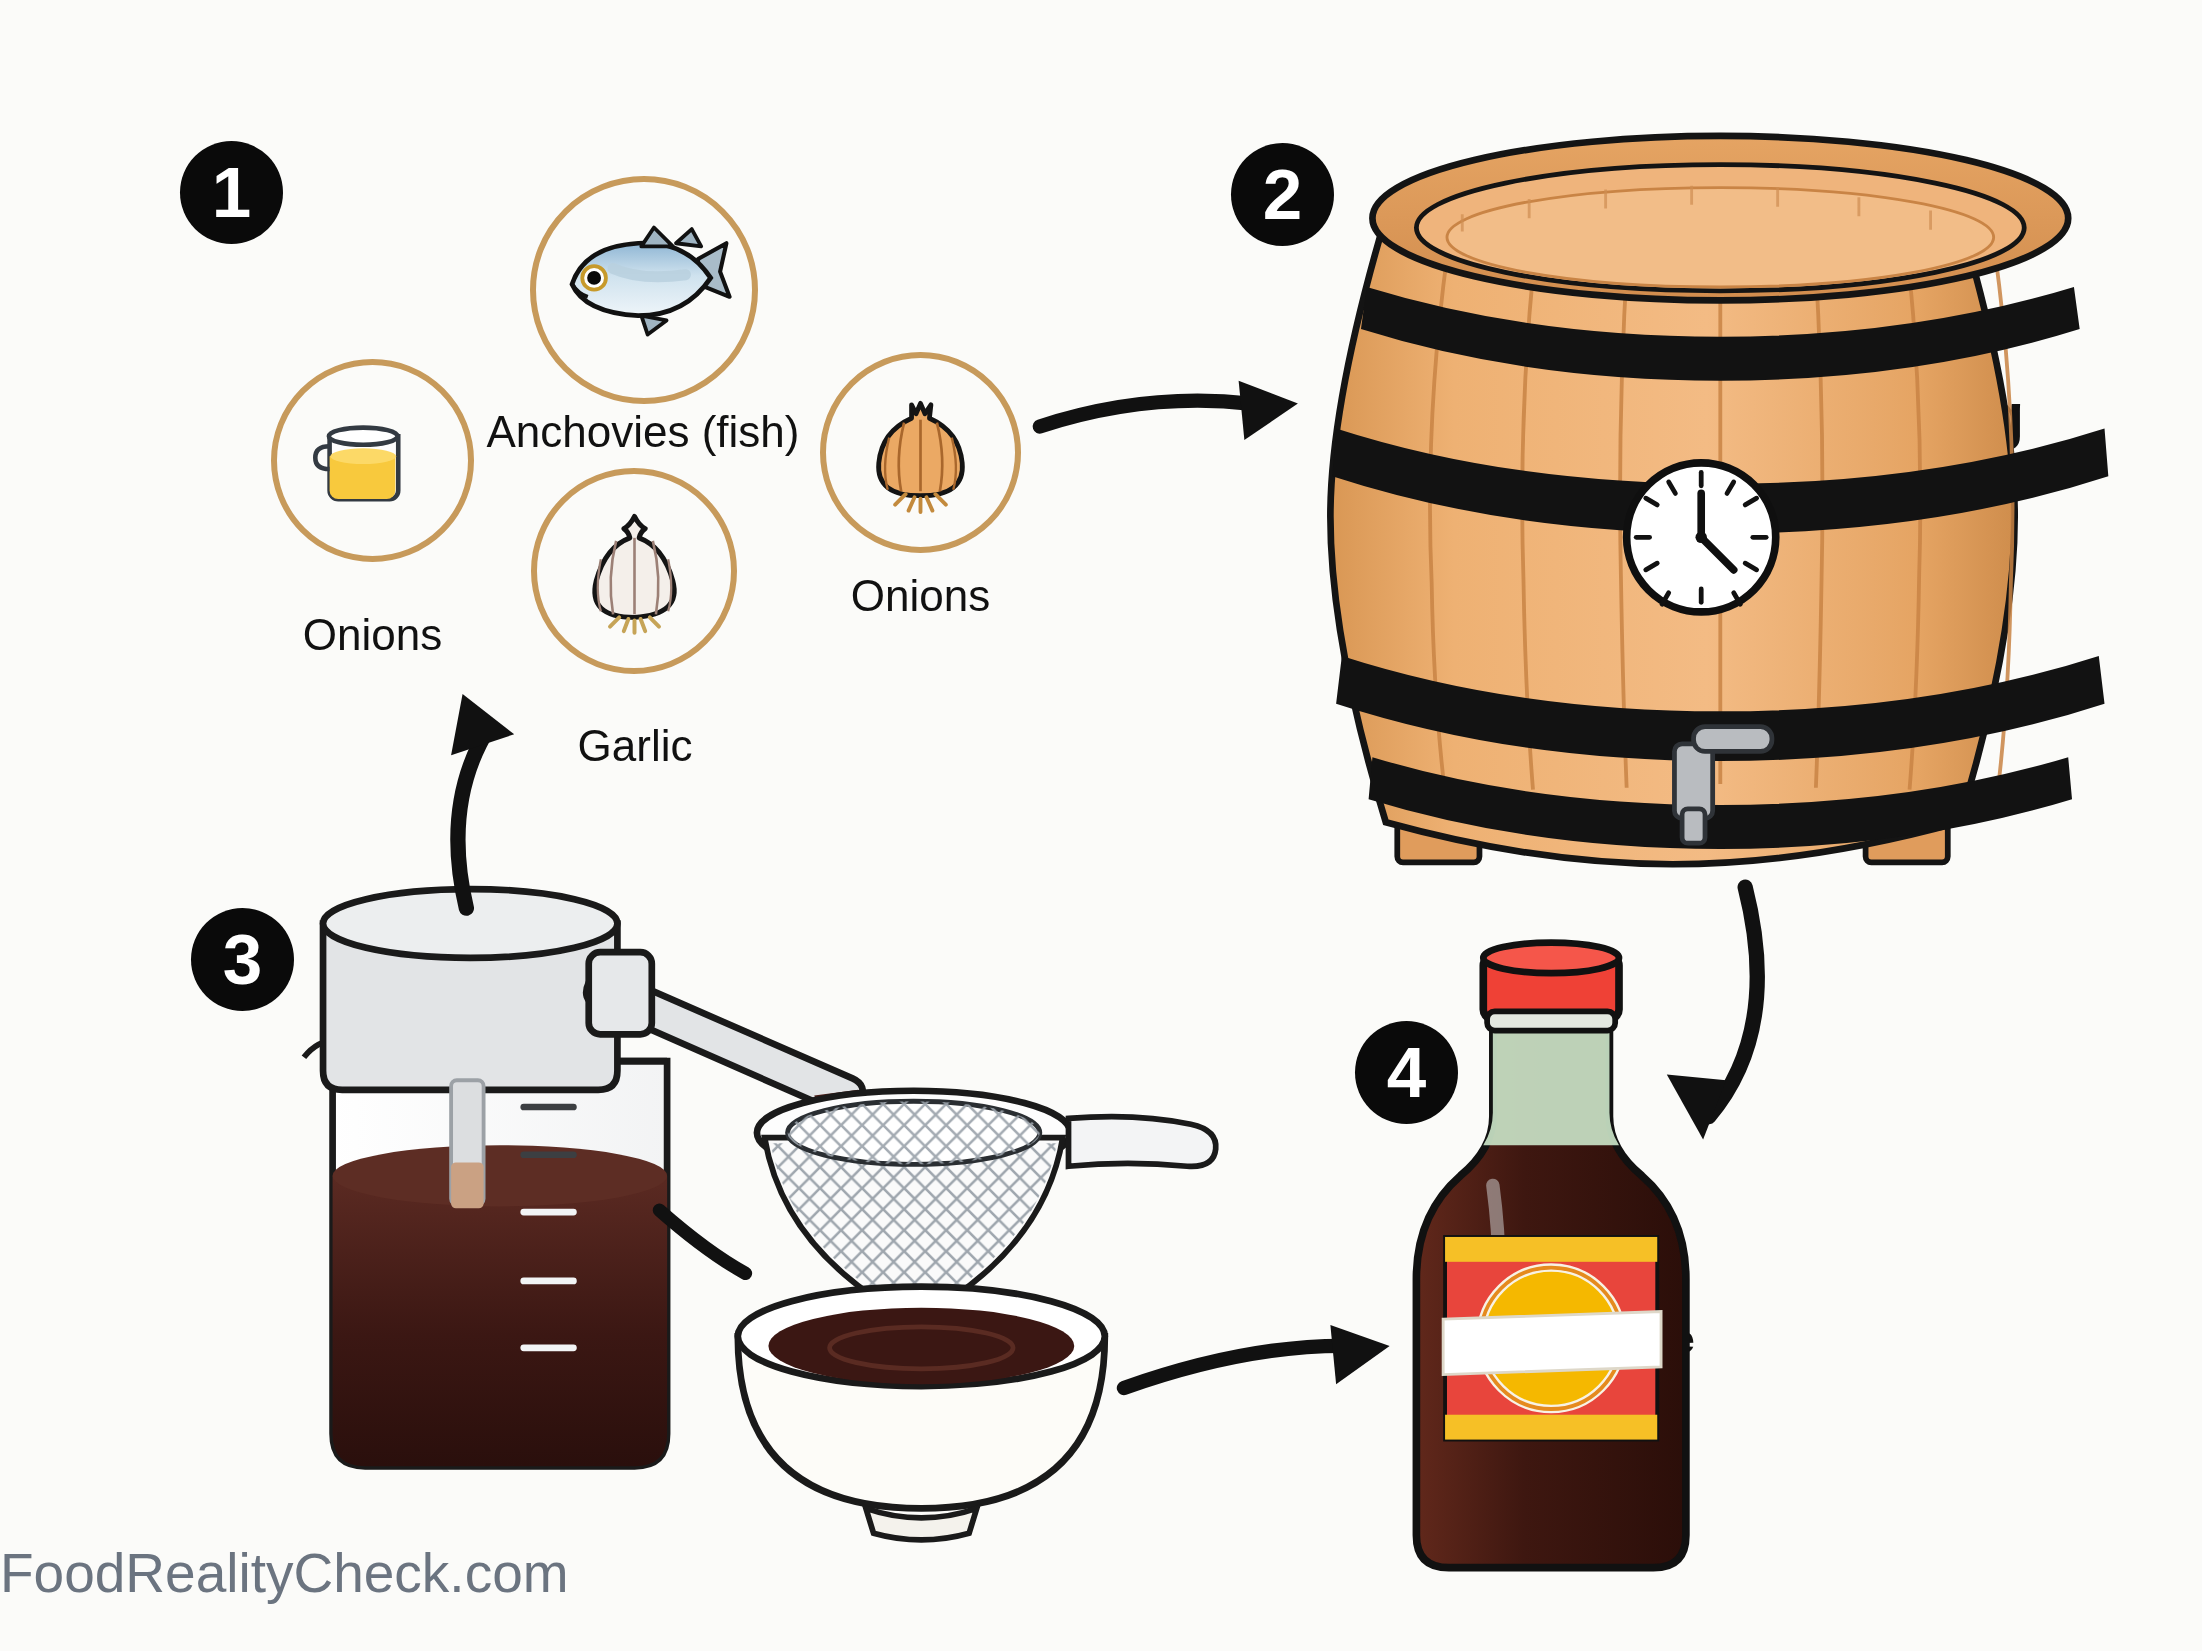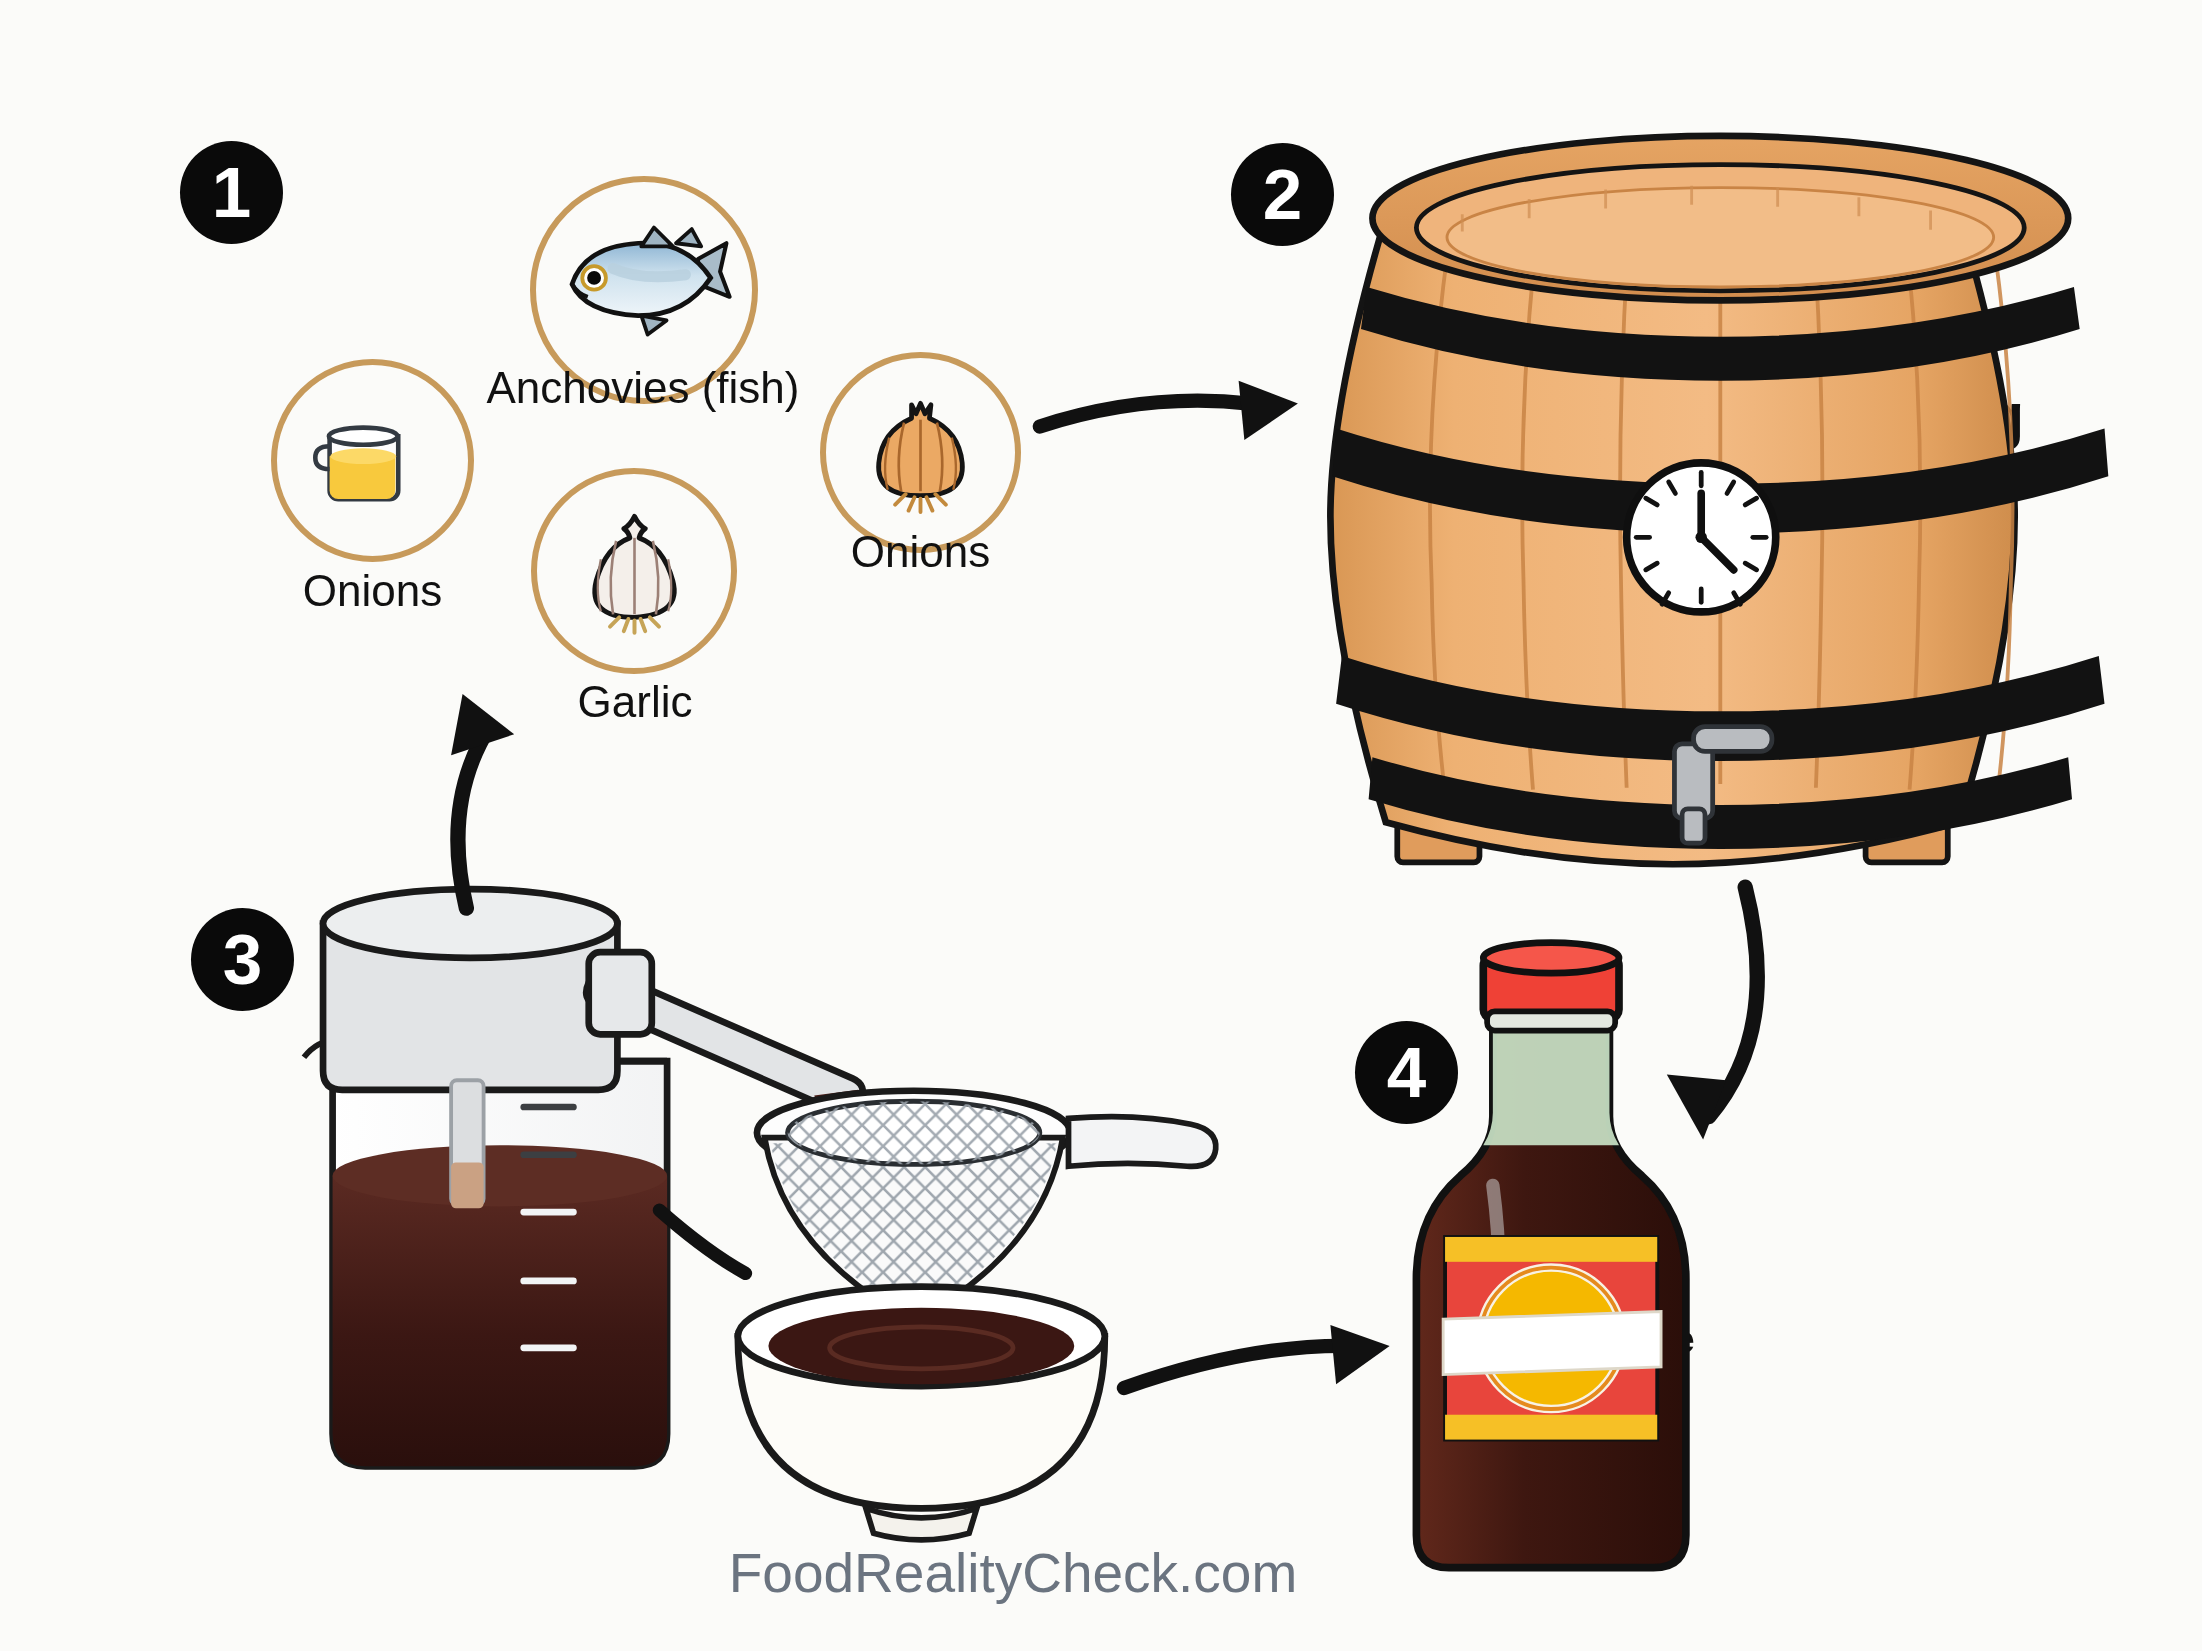--- a/index.html
+++ b/index.html
@@ -43,20 +43,21 @@
     justify-content: center;
     background: transparent;
   }
   .ing-label {
     position: absolute;
     font-size: 44px;
     color: #111111;
     font-family: "Liberation Sans", sans-serif;
     white-space: nowrap;
     text-align: center;
+    margin-top: 44px;
   }
   .svg-layer {
     position: absolute;
     left: 0;
     top: 0;
     width: 2202px;
     height: 1652px;
     pointer-events: none;
   }
   .barrel-title {
@@ -356,16 +357,16 @@
     <g>
       <path d="M1176 1452 q130 -46 238 -44" fill="none" stroke="#111111" stroke-width="15" stroke-linecap="round"></path>
       <path d="M1392 1386 l62 22 l-56 40 z" fill="#111111"></path>
     </g>
 
     <g>
       <path d="M690 1266 q50 44 90 66" fill="none" stroke="#111111" stroke-width="14" stroke-linecap="round"></path>
     </g>
   </svg>
 
-  <div class="watermark" style="left:0; top:1541px; width:2026px; text-align:center;">FoodRealityCheck.com</div>
+  <div class="watermark" style="left:0; top:1541px; width:2026px; ">FoodRealityCheck.com</div>
 
 </div>
 
 
 </body></html>

